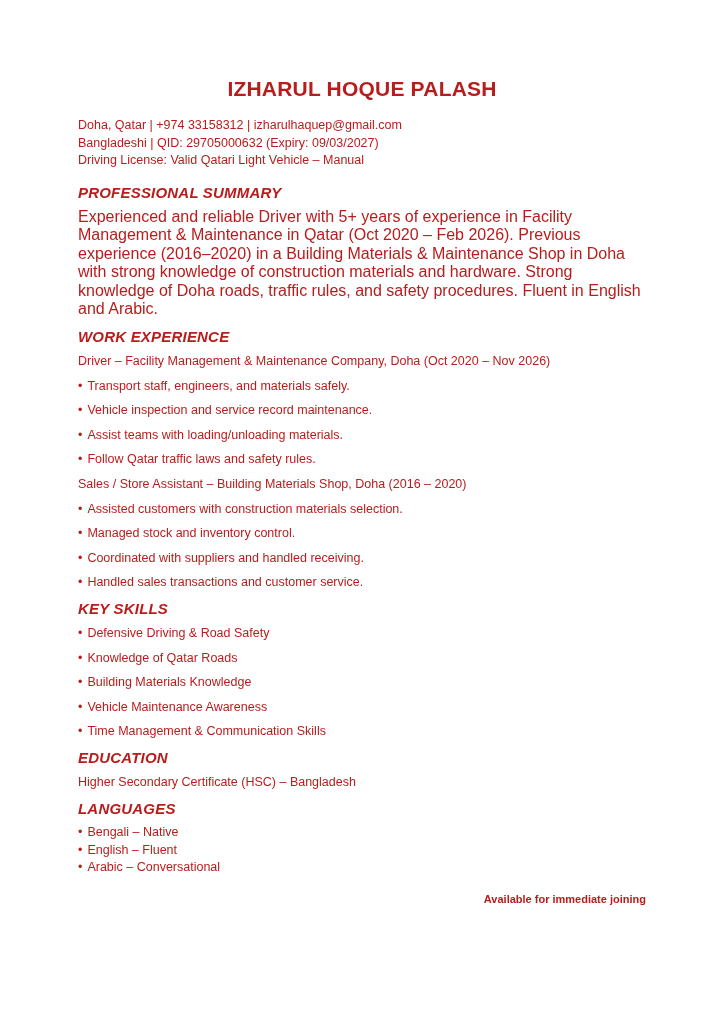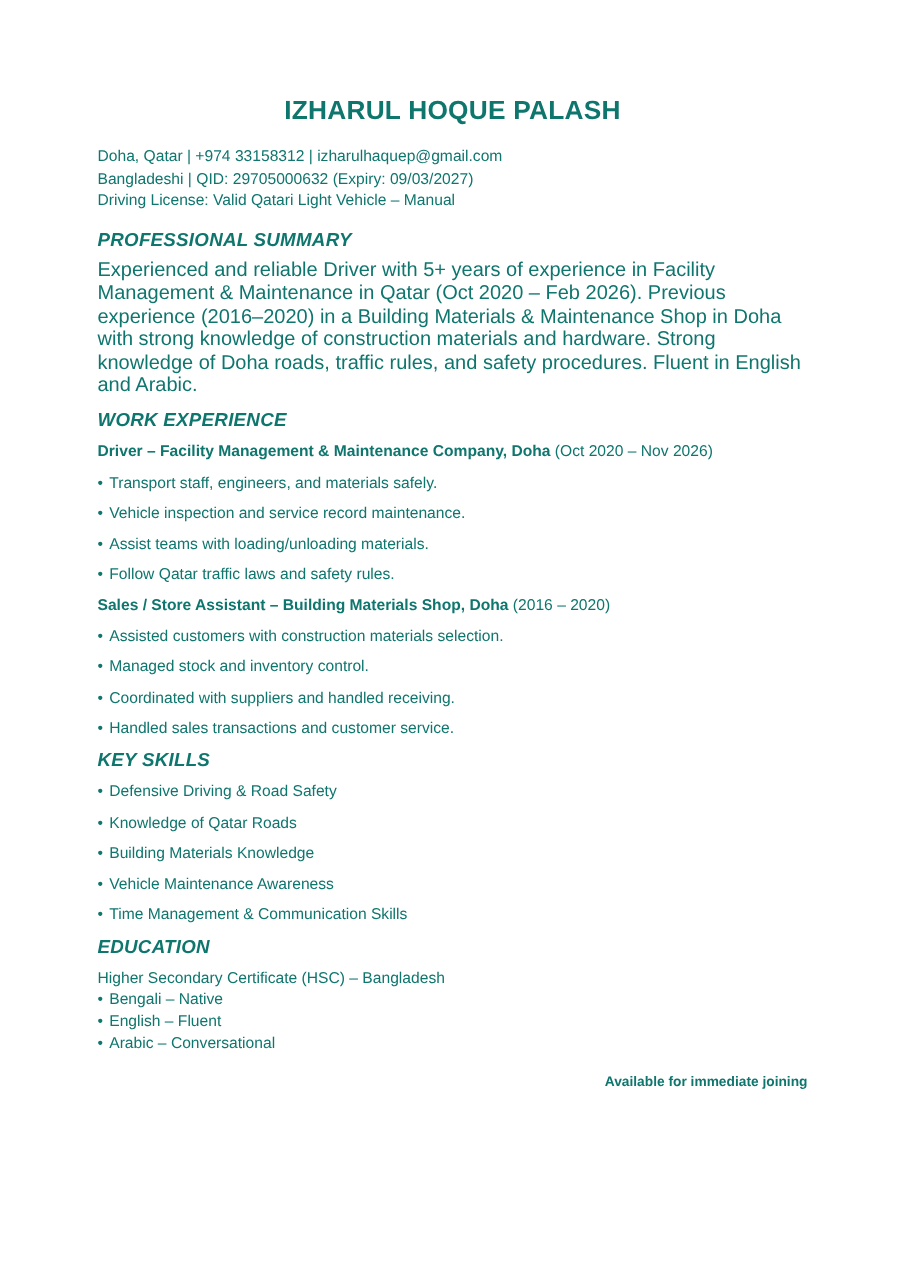--- a/index.html
+++ b/index.html
@@ -5,21 +5,21 @@
   * { box-sizing: border-box; }
   html, body { margin: 0; padding: 0; background: #ffffff; }
   .page {
     position: relative;
     width: 724px;
     height: 1024px;
     margin: 0 auto;
     background: #ffffff;
     padding: 76px 78px 0 78px;
     font-family: "Liberation Sans", "DejaVu Sans", sans-serif;
-    color: #0f766e;
+    color: #b91c1c;
     overflow: hidden;
   }
   h1.name {
     font-size: 21px;
     line-height: 26px;
     font-weight: 700;
     text-align: center;
     margin: 0 0 15px 0;
     letter-spacing: 0.2px;
   }
@@ -37,21 +37,21 @@
     font-size: 16px;
     line-height: 18.5px;
     margin: 0;
   }
   .job { margin: 0 0 6px 0; }
   .job-title-line {
     font-size: 12.5px;
     line-height: 18px;
     margin: 2px 0 7px 0;
   }
-  .job-title { font-weight: 700; margin-top: 16px; }
+  .job-title { font-weight: 400; margin-top: 16px; }
   .job-dates { font-weight: 400; }
   .bullet {
     font-size: 12.5px;
     line-height: 18px;
     margin: 0 0 6.5px 0;
   }
   .bullet::before { content: "\2022"; margin-right: 5px; }
   .tight .bullet { margin: 0; line-height: 17.5px; }
   .edu-line { font-size: 12.5px; line-height: 18px; margin: 0; }
   .footer-note {
@@ -108,20 +108,21 @@
     <div class="bullet">Vehicle Maintenance Awareness</div>
     <div class="bullet">Time Management &amp; Communication Skills</div>
   </section>
 
   <section class="sec">
     <h2 class="sec-heading">EDUCATION</h2>
     <p class="edu-line">Higher Secondary Certificate (HSC) – Bangladesh</p>
   </section>
 
   <section class="sec tight">
+    <h2 class="sec-heading">LANGUAGES</h2>
     <div class="bullet">Bengali – Native</div>
     <div class="bullet">English – Fluent</div>
     <div class="bullet">Arabic – Conversational</div>
   </section>
 
   <p class="footer-note">Available for immediate joining</p>
 
 </div>
 
 </body></html>

